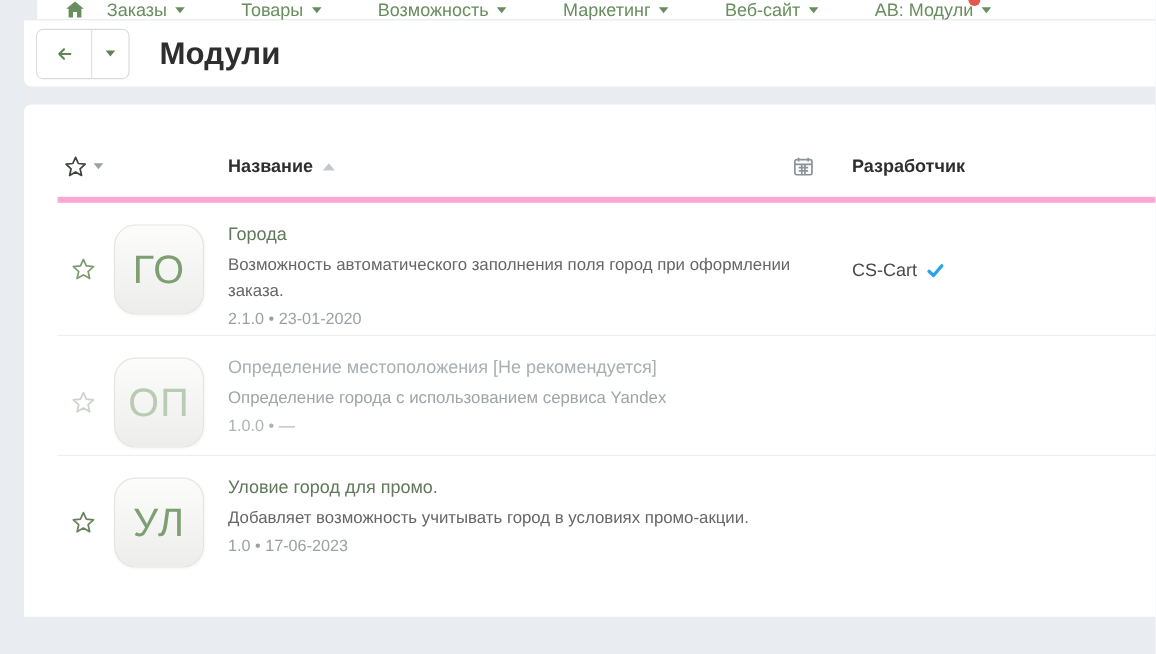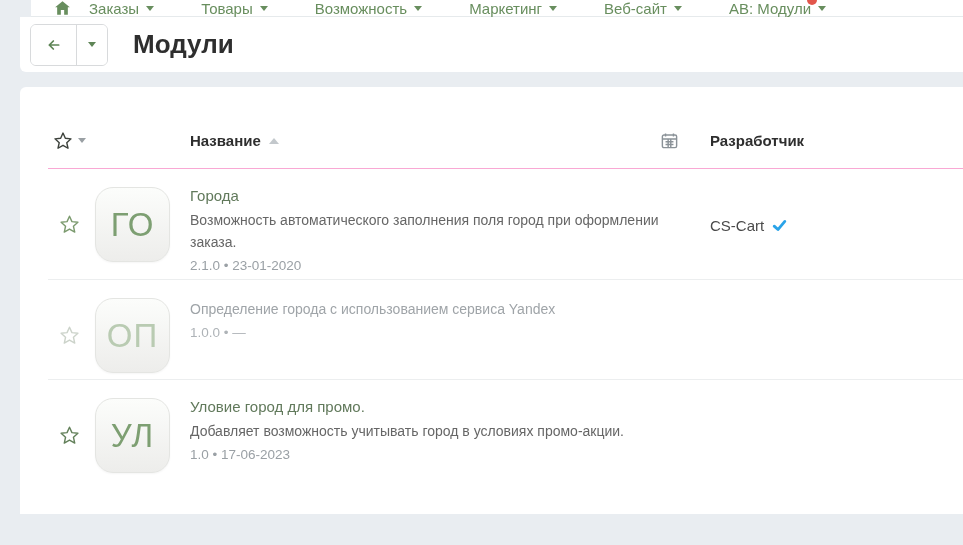--- a/index.html
+++ b/index.html
@@ -93,21 +93,21 @@
     background:#fff;
     border-radius:6px 0 0 0;
     min-height:427px;
     padding:26px 0 0 28px;
   }
 
   .thead {
     display:flex;
     align-items:center;
     height:56px;
-    border-bottom:1px solid #f9a8d4;
+    border-bottom:5px solid #f9a8d4;
   }
   .col-star { width:42px; display:flex; justify-content:center; align-items:center; }
   .col-tile { width:100px; }
   .col-name { width:470px; }
   .col-cal  { width:38px; display:flex; align-items:center; }
   .col-dev  { flex:1; padding-left:12px; }
 
   .th-star { display:flex; align-items:center; cursor:pointer; }
   .th-star .star-svg { color:#3d423c; }
   .th-star .caret-down { border-top-color:#9aa0a4; margin-left:5px; border-left-width:4px; border-right-width:4px;}
@@ -297,20 +297,21 @@
       <span class="star-btn">
         <svg class="star-svg" width="21" height="21" viewBox="0 0 24 24" fill="none" stroke="currentColor" stroke-width="1.6" stroke-linejoin="round">
             <path d="M12 2.5 L14.8 8.7 L21.6 9.4 L16.5 14 L18 20.7 L12 17.2 L6 20.7 L7.5 14 L2.4 9.4 L9.2 8.7 Z"></path>
           </svg>
       </span>
     </div>
     <div class="col-tile">
       <div class="tile">ОП</div>
     </div>
     <div class="col-name">
+      <div class="mod-title">Определение местоположения [Не рекомендуется]</div>
       <div class="mod-desc">Определение города с использованием сервиса Yandex</div>
       <div class="mod-meta">1.0.0 • —</div>
     </div>
     <div class="col-cal"></div>
     <div class="col-dev"></div>
   </div>
 
   <div class="row row3">
     <div class="col-star">
       <span class="star-btn">

